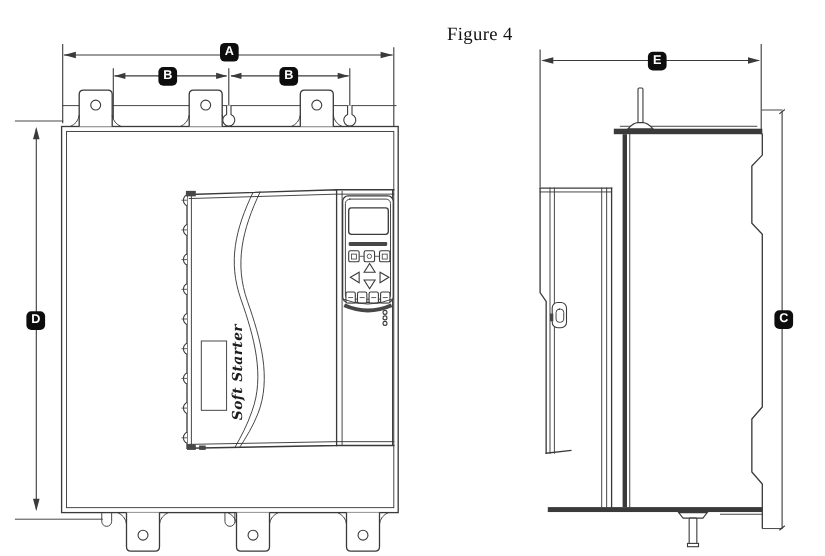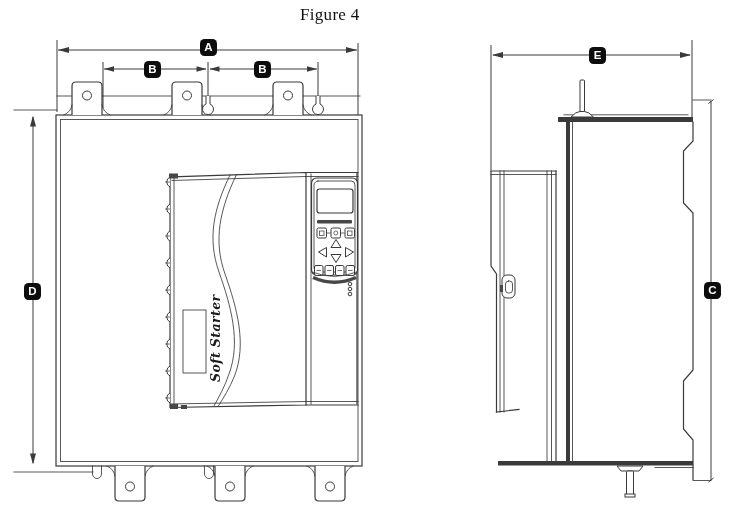--- a/index.html
+++ b/index.html
@@ -1,21 +1,21 @@
 <!DOCTYPE html>
 <html style="--line: #3a3a3a; --badge-bg: #0d0d0d; --badge-fg: #ffffff; --bg: #ffffff;"><head>
 <meta charset="utf-8">
 <style>
   :root{
     --line:#3a3a3a; --badge-bg:#0d0d0d; --badge-fg:#ffffff; --bg:#ffffff;
   }
   html,body{margin:0;padding:0;background:#fff;}
   .stage{position:relative;width:750px;height:505px;background:var(--bg);
          font-family:"Liberation Sans",sans-serif;overflow:hidden;}
-  .title{position:absolute;left:300px;top:5px;width:166px;text-align:left;
+  .title{position:absolute;left:300px;top:21px;width:166px;text-align:right;
          font-family:"Liberation Serif",serif;font-size:17px;color:#111;letter-spacing:.3px;}
   .badge{position:absolute;width:17px;height:17px;border-radius:4.5px;
          background:var(--badge-bg);color:var(--badge-fg);
          font-family:"Liberation Sans",sans-serif;font-weight:700;font-size:11.5px;
          display:flex;align-items:center;justify-content:center;line-height:1;}
   .panel-text{position:absolute;left:172px;top:332px;width:86px;height:14px;text-align:center;
          transform:rotate(-90deg);transform-origin:center;white-space:nowrap;
          font-family:"DejaVu Serif",serif;font-style:italic;font-weight:700;
          font-size:12.5px;letter-spacing:.4px;color:#1c1c1c;}
   svg.draw{position:absolute;left:0;top:0;}

